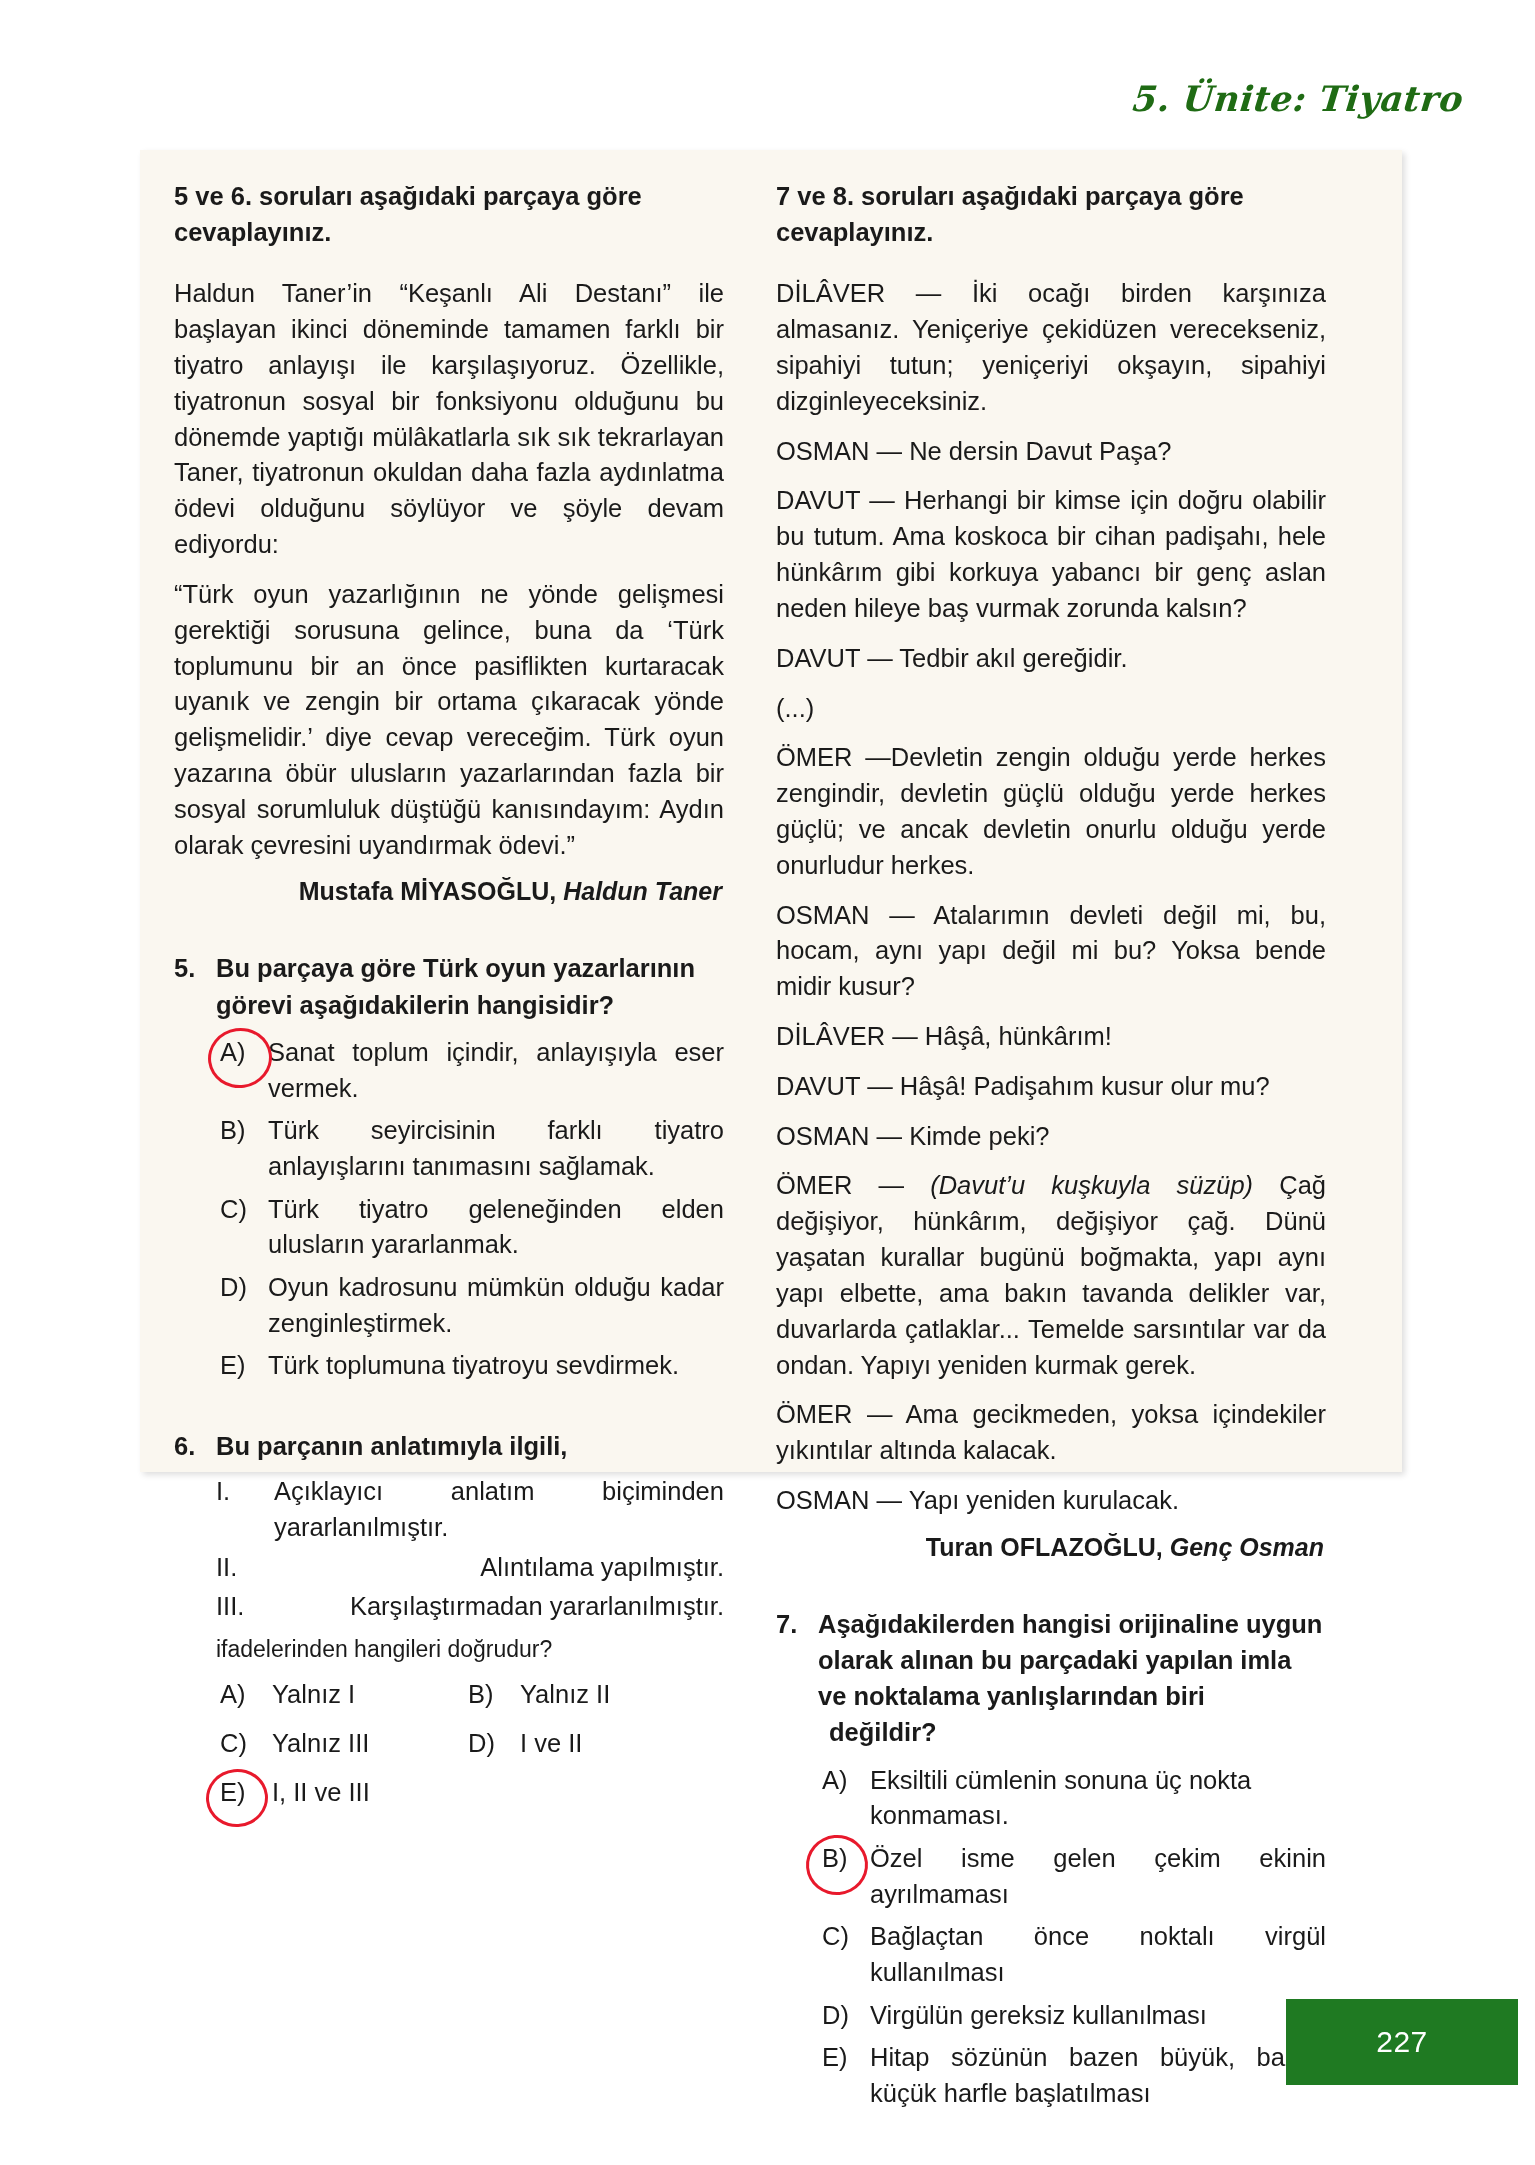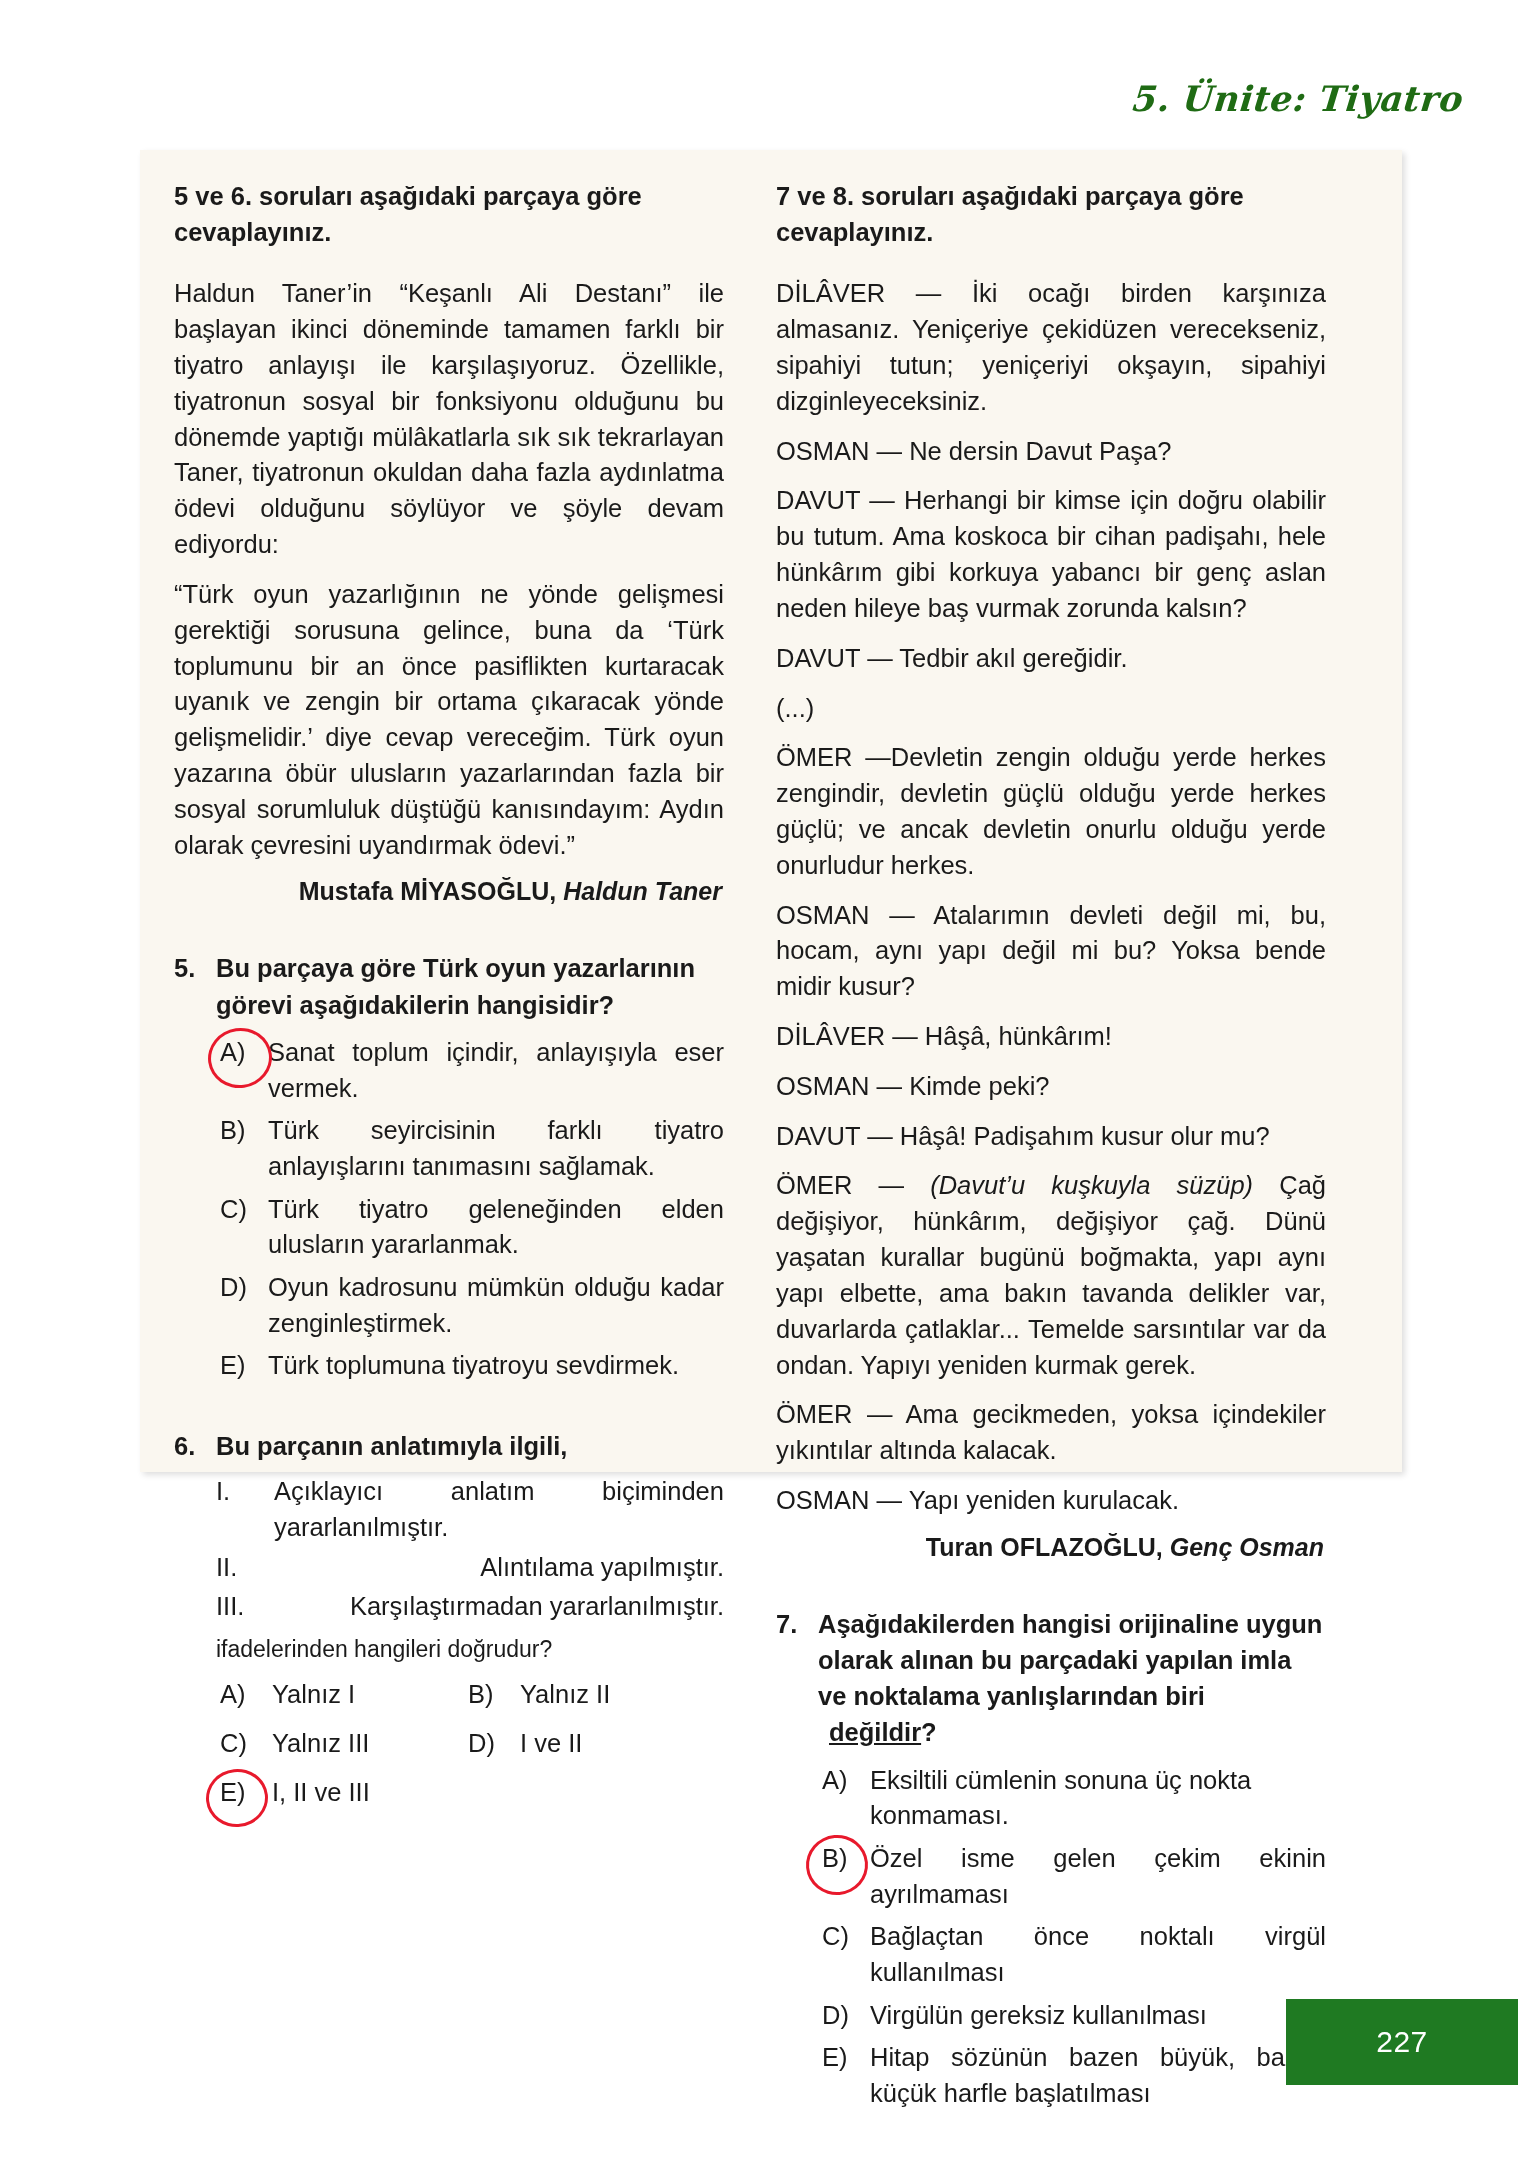--- a/index.html
+++ b/index.html
@@ -77,21 +77,21 @@
   .q-row{display:flex;align-items:flex-start;}
   .q-num{
     width:42px;flex:0 0 42px;
     font-weight:bold;font-size:25.5px;line-height:1.42;
   }
   .q-text{
     flex:1;
     font-weight:bold;font-size:25.5px;line-height:1.42;
     text-align:left;
   }
-  .q-text .u{text-decoration:underline;margin-left:11px;}
+  .q-text .u{margin-left:11px;}
 
   .opts{margin-top:12px;}
   .opt{
     display:flex;align-items:flex-start;
     margin-bottom:7px;position:relative;
   }
   .opt-lbl{
     width:52px;flex:0 0 52px;
     font-size:25.5px;line-height:1.40;
     position:relative;
@@ -269,22 +269,22 @@
         <div class="q-head">7 ve 8. soruları aşağıdaki parçaya göre cevaplayınız.</div>
 
         <p class="body">DİLÂVER — İki ocağı birden karşınıza almasanız. Yeniçeriye çekidüzen verecekseniz, sipahiyi tutun; yeniçeriyi okşayın, sipahiyi dizginleyeceksiniz.</p>
         <p class="body nojust">OSMAN — Ne dersin Davut Paşa?</p>
         <p class="body">DAVUT — Herhangi bir kimse için doğru olabilir bu tutum. Ama koskoca bir cihan padişahı, hele hünkârım gibi korkuya yabancı bir genç aslan neden hileye baş vurmak zorunda kalsın?</p>
         <p class="body nojust">DAVUT — Tedbir akıl gereğidir.</p>
         <p class="body nojust">(...)</p>
         <p class="body">ÖMER —Devletin zengin olduğu yerde herkes zengindir, devletin güçlü olduğu yerde herkes güçlü; ve ancak devletin onurlu olduğu yerde onurludur herkes.</p>
         <p class="body">OSMAN — Atalarımın devleti değil mi, bu, hocam, aynı yapı değil mi bu? Yoksa bende midir kusur?</p>
         <p class="body nojust">DİLÂVER — Hâşâ, hünkârım!</p>
+        <p class="body nojust">DAVUT — Hâşâ! Padişahım kusur olur mu?</p>
         <p class="body nojust">OSMAN — Kimde peki?</p>
-        <p class="body nojust">DAVUT — Hâşâ! Padişahım kusur olur mu?</p>
 
         <p class="body"><span>ÖMER — </span><i>(Davut’u kuşkuyla süzüp)</i><span> Çağ değişiyor, hünkârım, değişiyor çağ. Dünü yaşatan kurallar bugünü boğmakta, yapı aynı yapı elbette, ama bakın tavanda delikler var, duvarlarda çatlaklar... Temelde sarsıntılar var da ondan. Yapıyı yeniden kurmak gerek.</span></p>
 
         <p class="body">ÖMER — Ama gecikmeden, yoksa içindekiler yıkıntılar altında kalacak.</p>
         <p class="body nojust">OSMAN — Yapı yeniden kurulacak.</p>
 
         <p class="attrib"><span>Turan OFLAZOĞLU, </span><i>Genç Osman</i></p>
 
         <div class="question">
           <div class="q-row">

